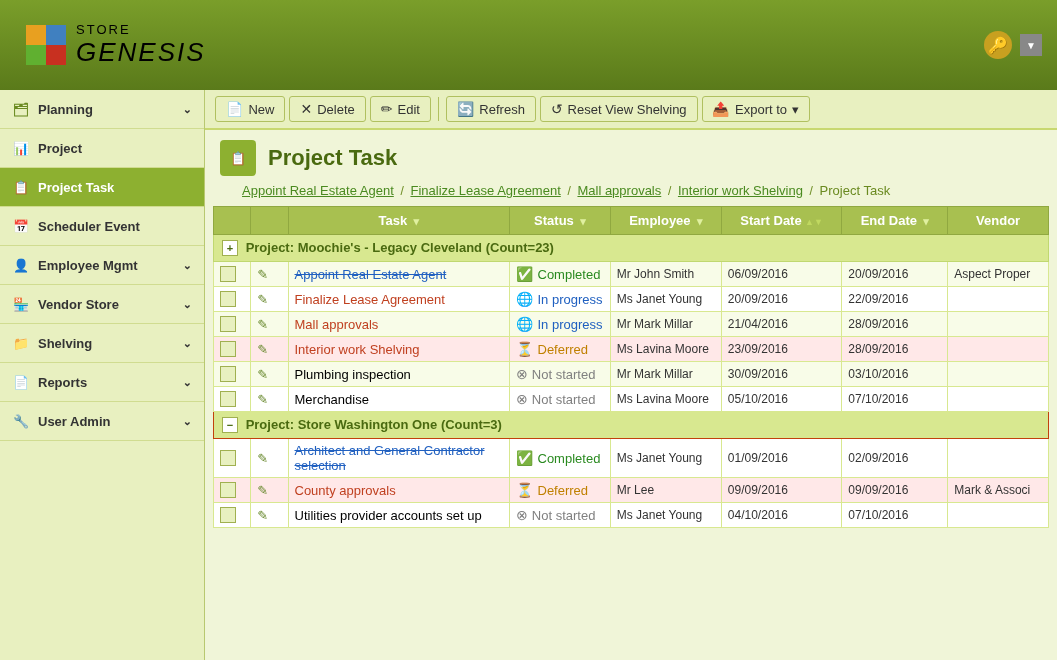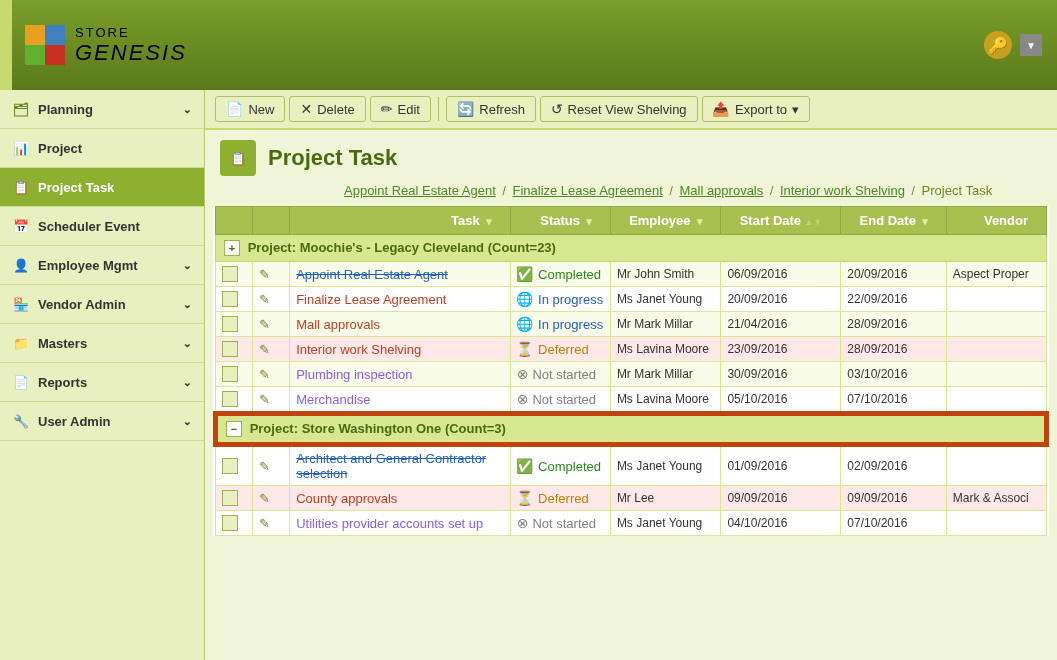--- a/index.html
+++ b/index.html
@@ -5,35 +5,34 @@
     * { box-sizing: border-box; margin: 0; padding: 0; font-family: Arial, sans-serif; font-size: 13px; }
 
     body { background: #c8d96e; width: 1057px; height: 660px; overflow: hidden; }
 
     
     .top-bar {
       background: linear-gradient(to bottom, #7a9e2a, #5a7a1a);
       height: 90px;
       display: flex;
       align-items: center;
-      padding: 0 13px;
+      padding: 0 26px;
       position: relative;
-      margin-left: 12px;
     }
     .logo-container {
       display: flex;
       align-items: center;
       gap: 10px;
     }
     .logo-icon {
       width: 40px;
       height: 40px;
     }
     .logo-store { font-size: 13px; letter-spacing: 2px; }
-    .logo-genesis { font-size: 22px; letter-spacing: 2px; font-style: italic; }
+    .logo-genesis { font-size: 26px; letter-spacing: 2px; font-style: italic; }
 
     .top-right {
       position: absolute;
       right: 15px;
       top: 50%;
       transform: translateY(-50%);
       display: flex;
       align-items: center;
       gap: 8px;
     }
@@ -159,45 +158,44 @@
       font-size: 20px;
     }
     .page-title {
       font-size: 22px;
       font-weight: bold;
       color: #4a6a10;
     }
 
     
     .breadcrumb {
-      padding: 2px 15px 8px 91px;
+      padding: 2px 15px 8px 37px;
       font-size: 12px;
       color: #6a8a20;
-      margin-left: 48px;
     }
     .breadcrumb a { color: #4a8a20; text-decoration: underline; cursor: pointer; }
 
     
     .table-container {
       flex: 1;
       overflow-y: auto;
       padding: 0 8px 8px;
     }
 
     
     .data-table {
       width: 100%;
       border-collapse: collapse;
       background: white;
     }
     .data-table th {
       background: #a8c050;
       color: white;
       padding: 6px 18px;
-      text-align: right;
+      text-align: center;
       font-weight: bold;
       border: 1px solid #90a840;
       white-space: nowrap;
       font-size: 12px;
     }
 
     .data-table tr.data-row td {
       padding: 4px 6px;
       border: 1px solid #d8e890;
       font-size: 12px;
@@ -228,21 +226,21 @@
       white-space: nowrap;
       font-size: 12px;
     }
     .status-icon { font-size: 14px; }
     .status-completed { color: #2a8a20; }
     .status-inprogress { color: #2060c0; }
     .status-deferred { color: #c08000; }
     .status-notstarted { color: #808080; }
 
     .task-link { color: #2060c0; text-decoration: line-through; cursor: pointer; }
-    .task-text { color: #8b5cf6; }
+    .task-text { color: #000000; }
     .task-link-nodecor { color: #2060c0; text-decoration: none; cursor: pointer; }
 
     
     .pagination {
       background: #d8e890;
       padding: 5px 10px;
       display: flex;
       align-items: center;
       gap: 5px;
       font-size: 12px;
@@ -341,26 +339,26 @@
       <span class="sidebar-icon">📅</span>
       <span>Scheduler Event</span>
     </div>
     <div class="sidebar-item">
       <span class="sidebar-icon">👤</span>
       <span>Employee Mgmt</span>
       <span class="sidebar-arrow">⌄</span>
     </div>
     <div class="sidebar-item">
       <span class="sidebar-icon">🏪</span>
-      <span>Vendor Admin</span>
+      <span>Vendor Store</span>
       <span class="sidebar-arrow">⌄</span>
     </div>
     <div class="sidebar-item">
       <span class="sidebar-icon">📁</span>
-      <span>Masters</span>
+      <span>Shelving</span>
       <span class="sidebar-arrow">⌄</span>
     </div>
     <div class="sidebar-item">
       <span class="sidebar-icon">📄</span>
       <span>Reports</span>
       <span class="sidebar-arrow">⌄</span>
     </div>
     <div class="sidebar-item">
       <span class="sidebar-icon">🔧</span>
       <span>User Admin</span>
@@ -540,21 +538,21 @@
           <span class="status-icon">⊗</span>
           <span>Not started</span>
         </span>
       </td>
       <td class="col-employee">Ms Lavina Moore</td>
       <td class="col-startdate">05/10/2016</td>
       <td class="col-enddate">07/10/2016</td>
       <td class="col-vendor"></td>
     </tr>
             <tr>
-    <td colspan="8" style="background:#d8e890; padding:5px 8px; border:5px solid #c2410c; color:#4a6a10; font-weight:bold;">
+    <td colspan="8" style="background:#d8e890; padding:5px 8px; border:1px solid #c2410c; color:#4a6a10; font-weight:bold;">
       <span class="collapse-icon">−</span>
       <span>Project: Store Washington One (Count=3)</span>
     </td>
   </tr>
             <tr class="data-row">
       <td class="col-checkbox"><span class="row-check"></span></td>
       <td class="col-edit"><span class="row-edit-icon">✎</span></td>
       <td class="col-task"><a class="task-link">Architect and General Contractor selection</a></td>
       <td class="col-status">
         <span class="status-badge status-completed">

